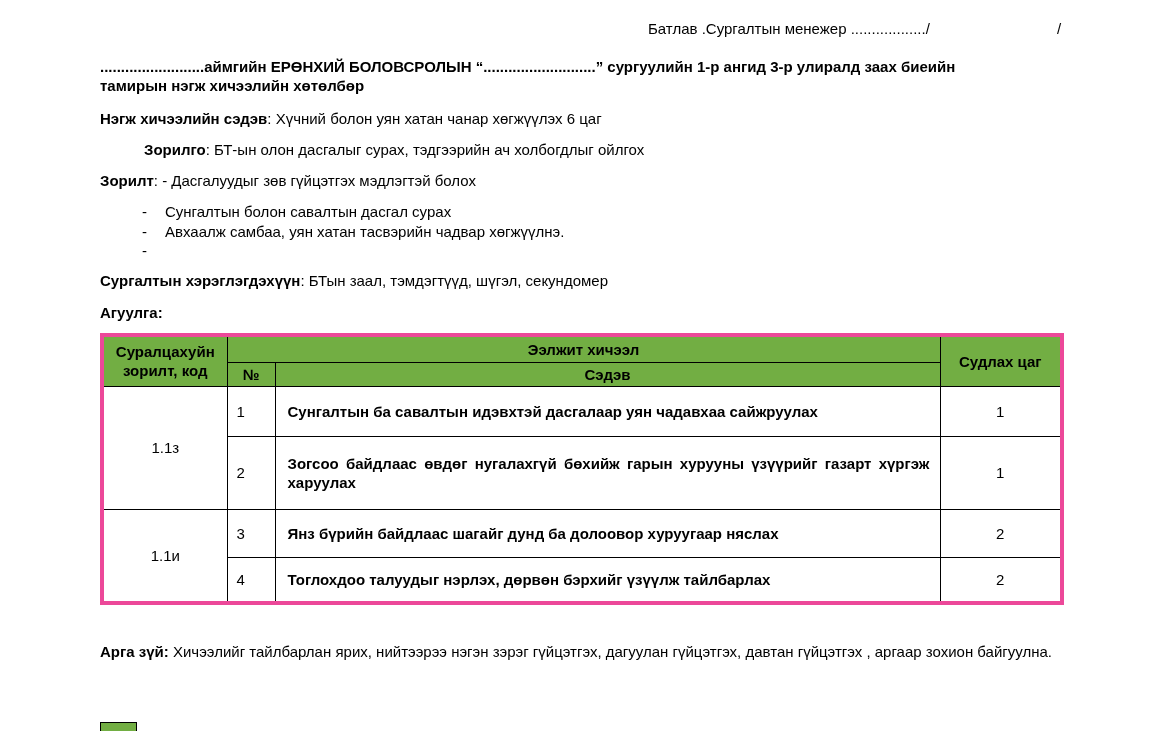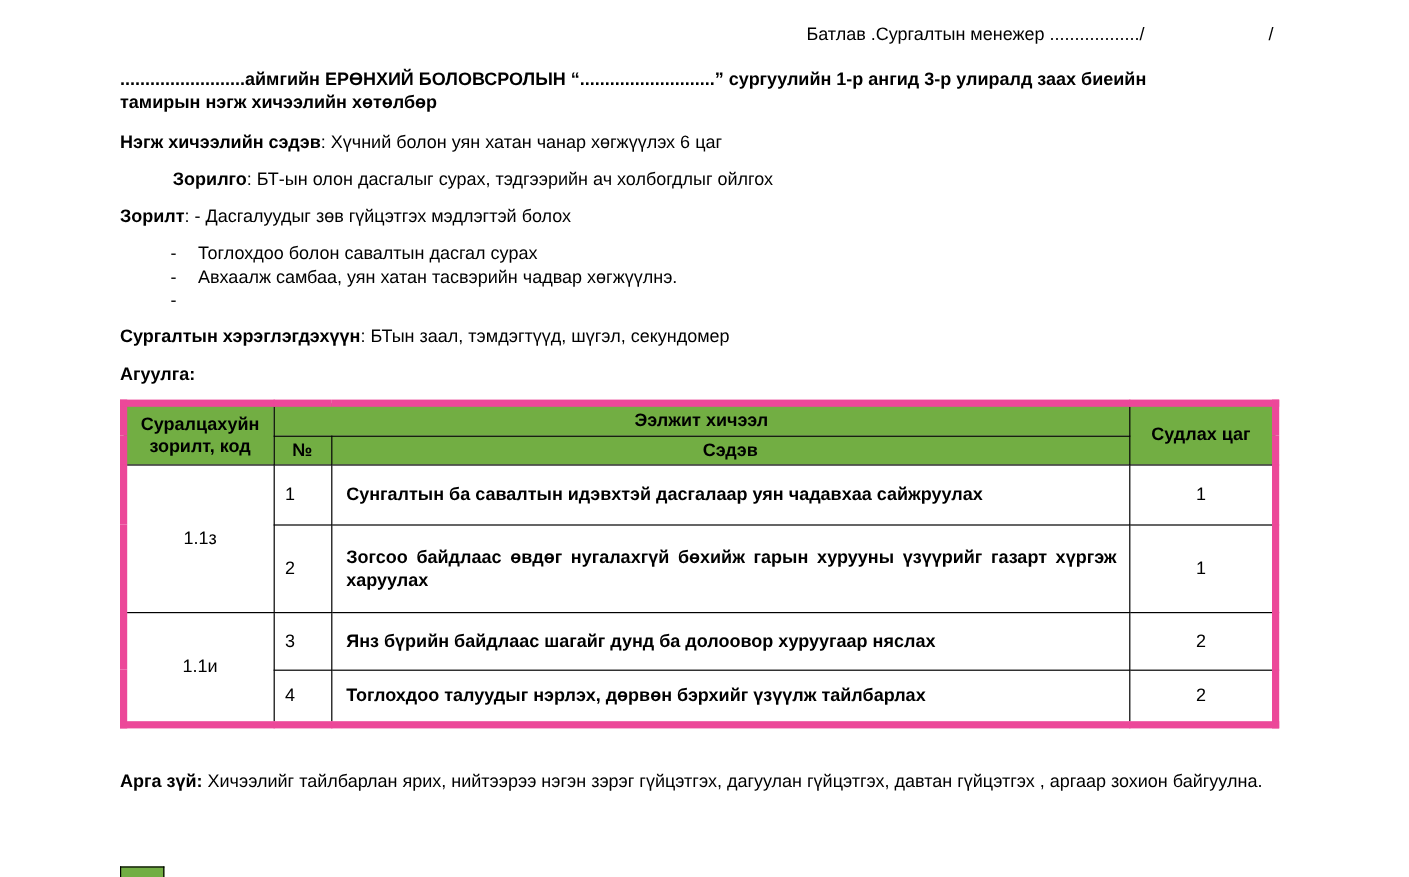--- a/index.html
+++ b/index.html
@@ -8,21 +8,21 @@
     width: 1174px; height: 731px;
     background: #ffffff;
     color: #000000;
     font-family: "Liberation Sans", sans-serif;
     position: relative;
     overflow: hidden;
   }
   .abs { position: absolute; }
   .approval {
     left: 648px; top: 20px;
-    font-size: 15px; white-space: nowrap; margin-left: 24px;
+    font-size: 15px; white-space: nowrap;
   }
   .approval-slash {
     left: 1057px; top: 20px;
     font-size: 15px;
   }
   .doc-title {
     left: 100px; top: 57px; width: 960px;
     font-size: 15px; font-weight: bold;
     text-align: left; line-height: 19px;
   }
@@ -41,21 +41,21 @@
     font-size: 15px; line-height: 19.5px;
   }
   .bullet-row { display: flex; padding-left: 42px; }
   .bullet-dash { width: 23px; flex: 0 0 23px; }
   table.lesson-table {
     position: absolute;
     left: 100px; top: 333px;
     width: 960px;
     border-collapse: collapse;
     table-layout: fixed;
-    border: 6px solid #ec4899;
+    border: 4px solid #ec4899;
     font-size: 15px;
   }
   .lesson-table th, .lesson-table td {
     border: 1px solid #000;
     vertical-align: middle;
     padding: 2px 6px;
     line-height: 19px;
   }
   .lesson-table th {
     background: var(--header-green, #72ae43);
@@ -108,21 +108,21 @@
   <span class="label-bold">Зорилго</span><span>: БТ-ын олон дасгалыг сурах, тэдгээрийн ач холбогдлыг ойлгох</span>
 </div>
 
 <div class="abs para p-objective">
   <span class="label-bold">Зорилт</span><span>: - Дасгалуудыг зөв гүйцэтгэх мэдлэгтэй болох</span>
 </div>
 
 <div class="abs bullets">
   <div class="bullet-row">
     <span class="bullet-dash">-</span>
-    <span>Тоглохдоо болон савалтын дасгал сурах</span>
+    <span>Сунгалтын болон савалтын дасгал сурах</span>
   </div>
   <div class="bullet-row">
     <span class="bullet-dash">-</span>
     <span>Авхаалж самбаа, уян хатан тасвэрийн чадвар хөгжүүлнэ.</span>
   </div>
   <div class="bullet-row">
     <span class="bullet-dash">-</span>
   </div>
 </div>
 

